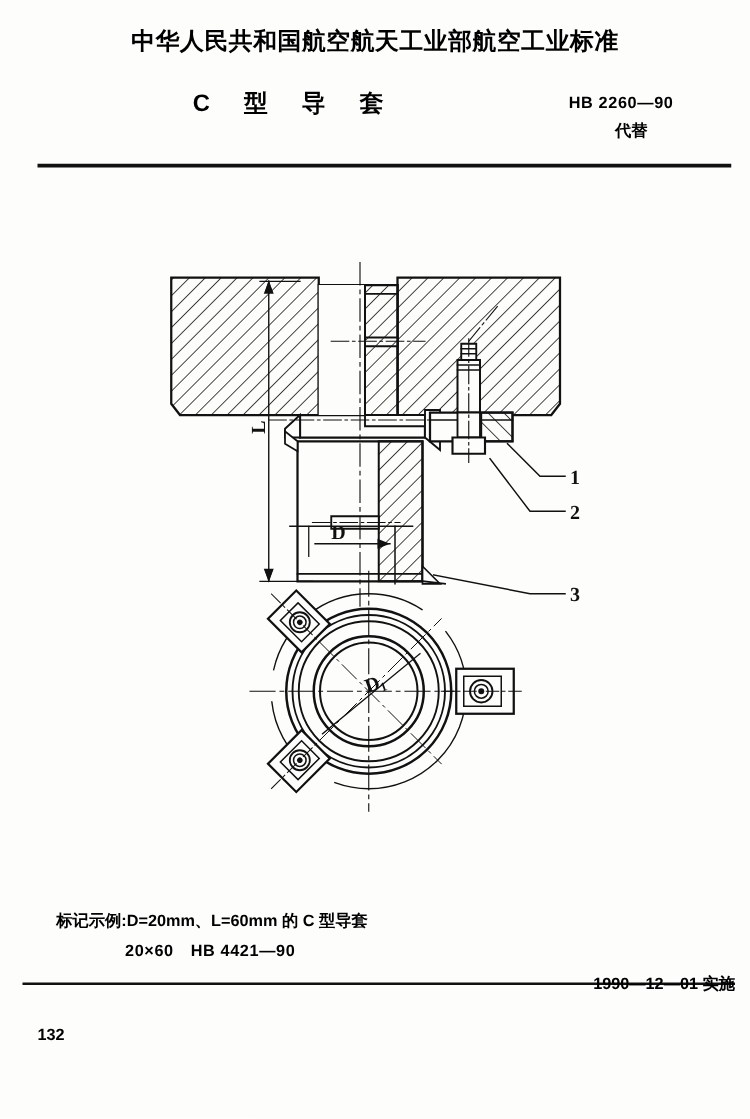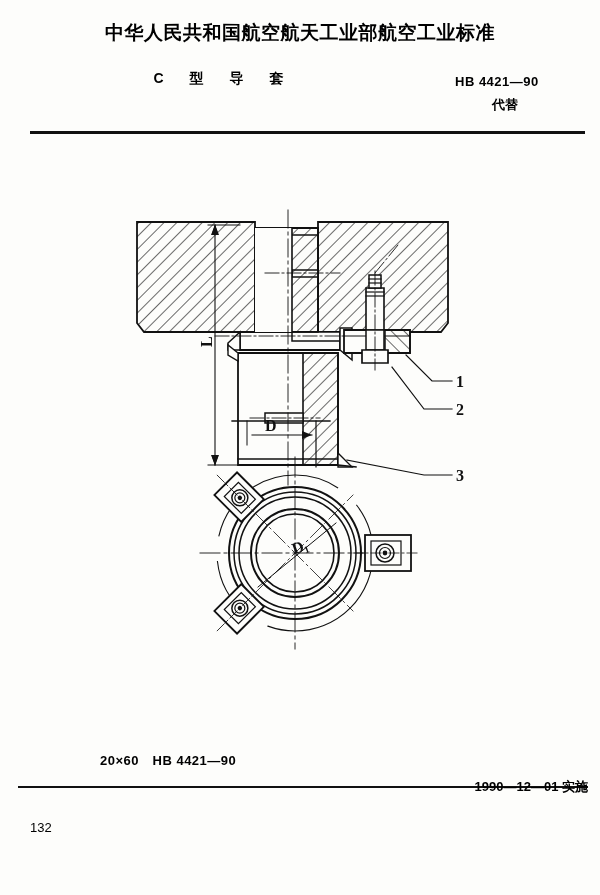--- a/index.html
+++ b/index.html
@@ -27,24 +27,24 @@
     width: 600px;
     text-align: center;
     font-size: 19px;
     font-weight: bold;
     letter-spacing: 0.5px;
     white-space: nowrap;
   }
   .part-title {
     position: absolute;
     top: 70px;
-    left: 104px;
+    left: 116px;
     width: 240px;
     text-align: center;
-    font-size: 14px;
+    font-size: 19px;
     font-weight: bold;
     letter-spacing: 11px;
     white-space: nowrap;
   }
   .std-number {
     position: absolute;
     top: 74px;
     left: 455px;
     font-size: 13px;
     font-weight: bold;
@@ -121,34 +121,34 @@
     top: 778px;
     font-size: 13px;
     font-weight: bold;
     white-space: nowrap;
   }
   .page-no {
     position: absolute;
     left: 30px;
     top: 820px;
     font-size: 13px;
-    font-weight: normal;
+    font-weight: bold;
     white-space: nowrap;
   }
 </style>
 </head>
 <body>
 
 <div id="page">
 
   <div class="std-title">中华人民共和国航空航天工业部航空工业标准</div>
 
   <div class="part-title">C 型 导 套</div>
 
-  <div class="std-number">HB 4421—90</div>
+  <div class="std-number">HB 2260—90</div>
 
   <div class="std-replaces">代替</div>
 
   <div class="rule-top"></div>
 
   <svg id="drawing" viewBox="0 0 600 490">
     <defs>
       <pattern id="hatch" width="9" height="9" patternTransform="rotate(45)" patternUnits="userSpaceOnUse">
         <line x1="0" y1="0" x2="0" y2="9" stroke="#1a1a1a" stroke-width="1.3"></line>
       </pattern>
@@ -343,20 +343,21 @@
       <text x="456" y="220" font-size="16" font-weight="bold">2</text>
       <text x="456" y="286" font-size="16" font-weight="bold">3</text>
 
       <g transform="rotate(-20 300 352)">
         <text x="292" y="357" font-size="16" font-weight="bold">D</text>
         <text x="303" y="360" font-size="10" font-weight="bold">1</text>
       </g>
     </g>
   </svg>
 
+  <div class="mark-line1">标记示例:D=20mm、L=60mm 的 C 型导套</div>
   <div class="mark-line2">20×60　HB 4421—90</div>
 
   <div class="rule-bottom"></div>
 
   <div class="pub-right">1990—12—01 实施</div>
   <div class="page-no">132</div>
 
 </div>
 
 </body></html>

